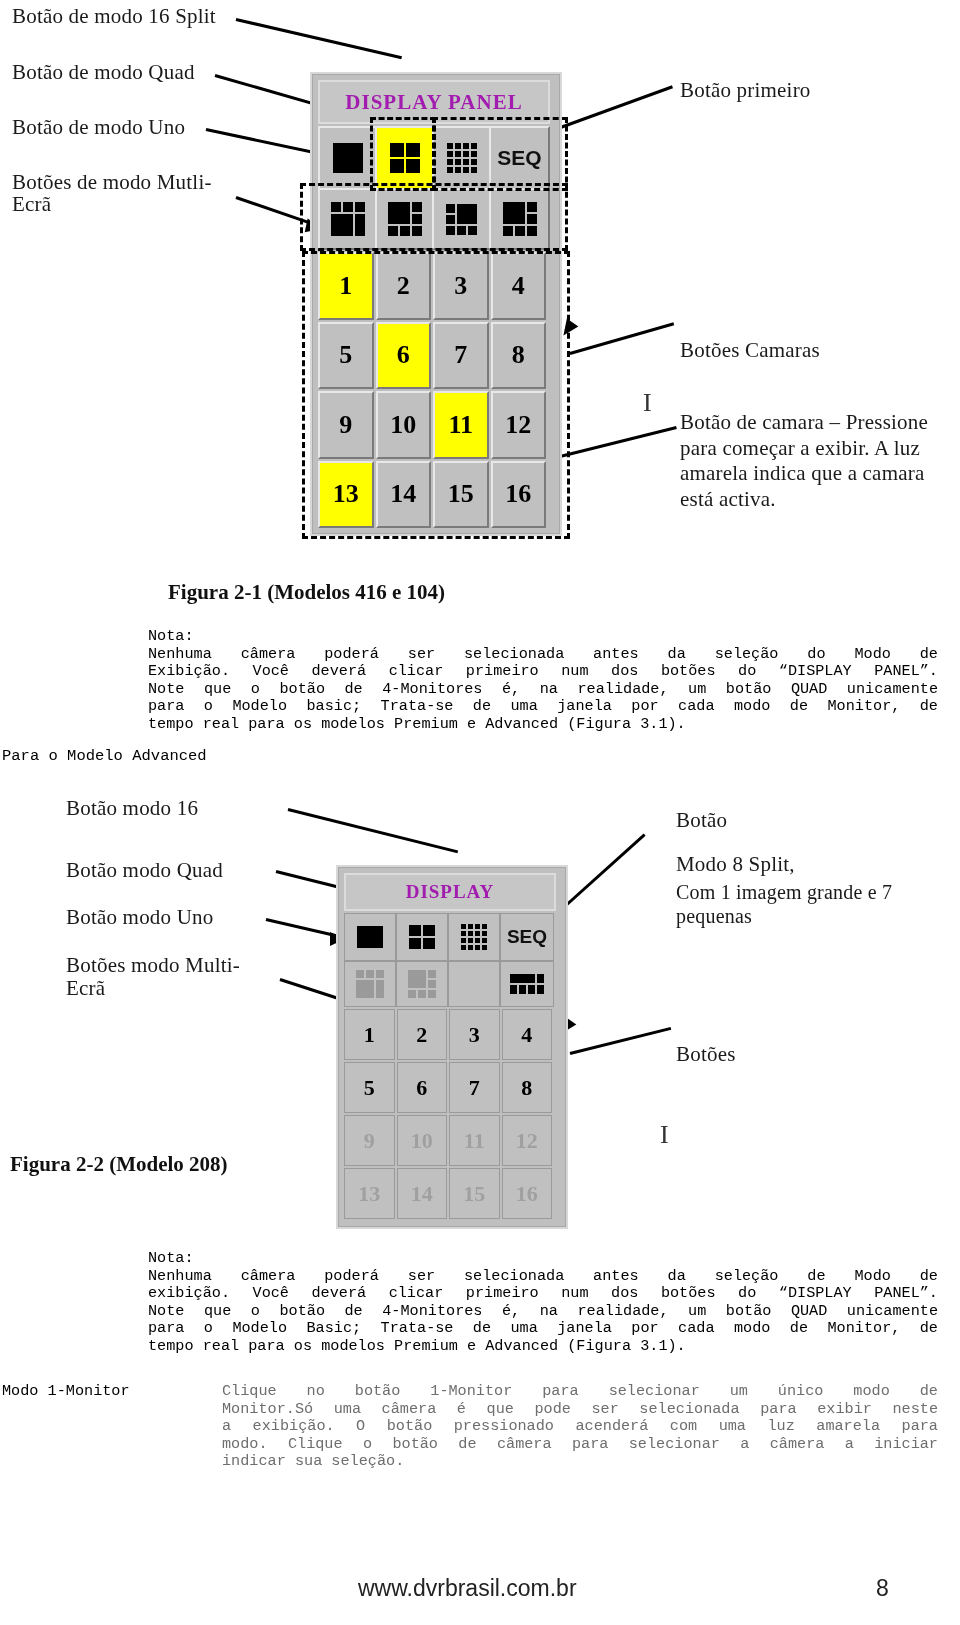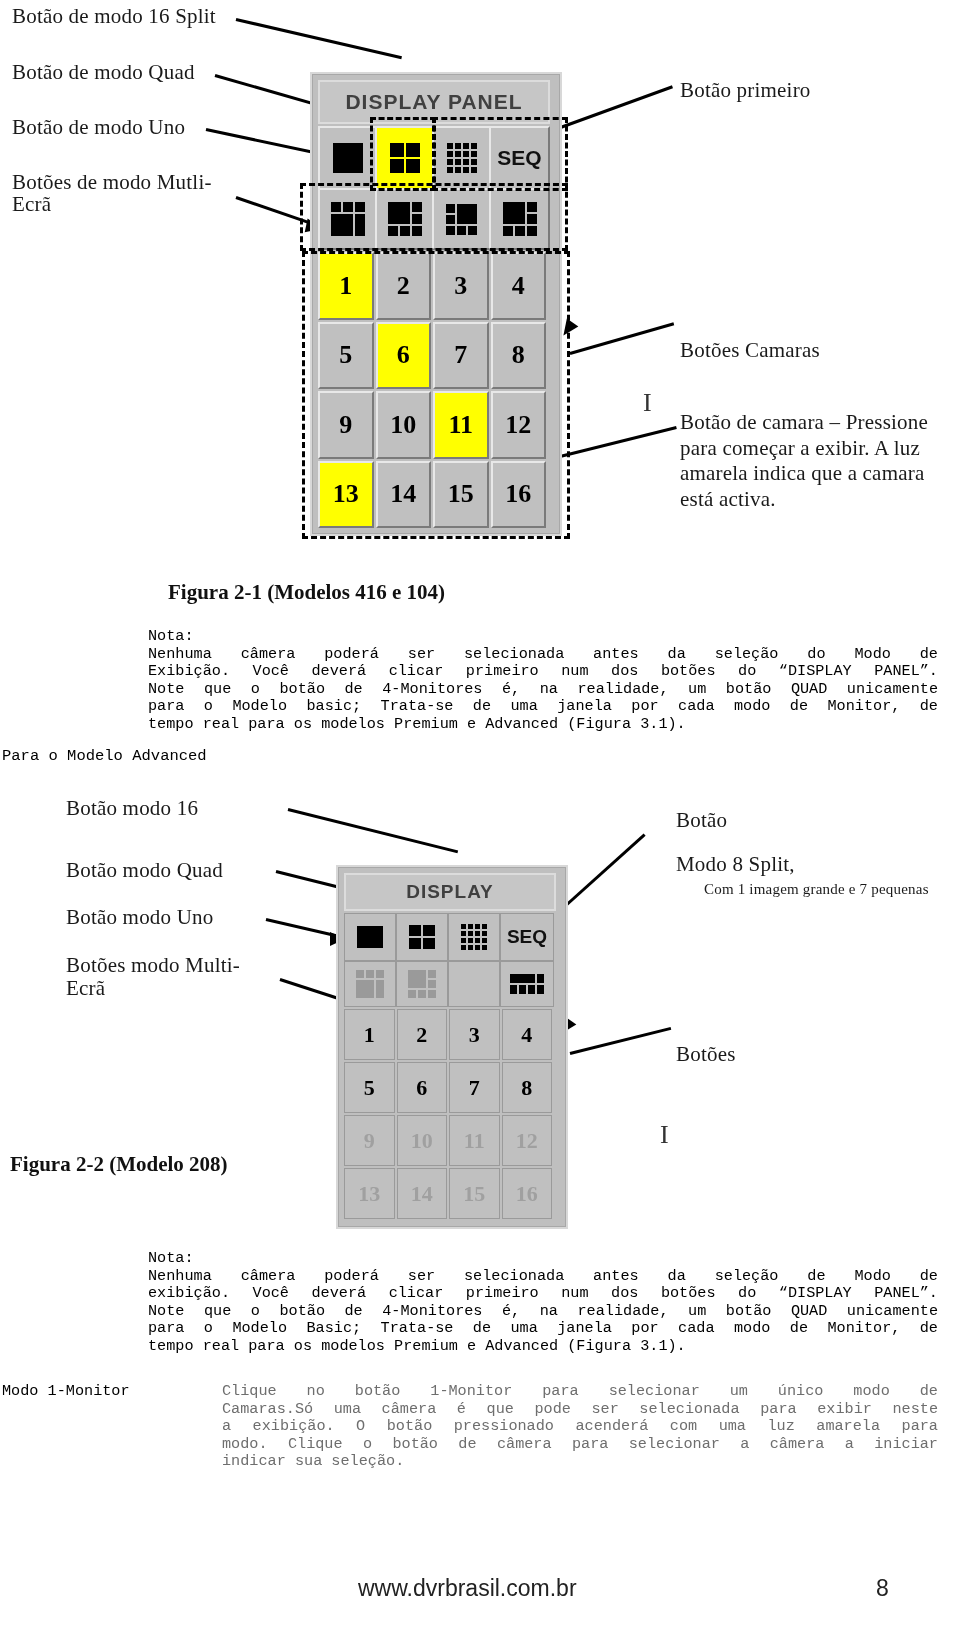--- a/index.html
+++ b/index.html
@@ -4,43 +4,43 @@
 <style>
   html,body{margin:0;padding:0;background:#fff;}
   body{width:960px;height:1625px;position:relative;
        font-family:"Liberation Mono","DejaVu Sans Mono",monospace;
        color:#000;-webkit-font-smoothing:none;}
   .abs{position:absolute;}
 
   
   .callout{font-family:"Liberation Serif","DejaVu Serif",serif;
            font-size:21px;line-height:1.22;color:#1a1a1a;letter-spacing:.2px;}
-  .callout.small{font-size:15px;margin-left:28px;}
+  .callout.small{font-size:20px;}
   .figcap{font-family:"Liberation Serif","DejaVu Serif",serif;
           font-weight:bold;font-size:21px;color:#111;}
 
   
   .mono{font-family:"Liberation Mono","DejaVu Sans Mono",monospace;
         font-size:15.2px;line-height:17.6px;}
   .bold{font-weight:normal;}
   .just{text-align:justify;text-align-last:left;}
   .gray{color:#6e6e6e;}
 
   
   .line{position:absolute;background:#000;transform-origin:0 50%;height:3px;}
   .arrow{position:absolute;width:0;height:0;}
 
   
   .panel{position:absolute;background:#bfbfbf;border:2px solid #d8d8d8;
          box-shadow:inset 0 0 0 1px #a8a8a8;}
   .titlebar{position:absolute;background:#c6c6c6;
             border:2px solid #dcdcdc;display:flex;align-items:center;
             justify-content:center;}
-  .titlebar span{font-family:Liberation Sans, sans-serif;
-                 font-weight:bold;letter-spacing:1px;color:#404040;}
+  .titlebar span{font-family:Liberation Serif, serif;
+                 font-weight:bold;letter-spacing:1px;color:#a21caf;}
   .btn{position:absolute;background:#c0c0c0;
        border-top:2px solid #e8e8e8;border-left:2px solid #e8e8e8;
        border-right:2px solid #7a7a7a;border-bottom:2px solid #7a7a7a;
        display:flex;align-items:center;justify-content:center;}
   .btn.yellow{background:#ffff00;}
   .btn.flat{border:1px solid #9a9a9a;}
   .numbtn{font-family:"Liberation Serif","DejaVu Serif",serif;
           font-weight:bold;color:#000;}
   .numbtn.off{color:#a0a0a0;}
   .seq{font-family:"Liberation Sans","DejaVu Sans",sans-serif;
@@ -344,20 +344,20 @@
   <div class="just" style="text-align-last:justify;">Nenhuma câmera poderá ser selecionada antes da seleção de Modo de</div>
   <div class="just" style="text-align-last:justify;">exibição. Você deverá clicar primeiro num dos botões do “DISPLAY PANEL”.</div>
   <div class="just" style="text-align-last:justify;">Note que o botão de 4-Monitores é, na realidade, um botão QUAD unicamente</div>
   <div class="just" style="text-align-last:justify;">para o Modelo Basic; Trata-se de uma janela por cada modo de Monitor, de</div>
   <div>tempo real para os modelos Premium e Advanced (Figura 3.1).</div>
 </div>
 
 <div class="abs mono bold" style="left:2px;top:1383px;">Modo 1-Monitor</div>
 <div class="abs mono gray" style="left:222px;top:1383px;width:716px;">
   <div class="just" style="text-align-last:justify;">Clique no botão 1-Monitor para selecionar um único modo de</div>
-  <div class="just" style="text-align-last:justify;">Camaras.Só uma câmera é que pode ser selecionada para exibir neste</div>
+  <div class="just" style="text-align-last:justify;">Monitor.Só uma câmera é que pode ser selecionada para exibir neste</div>
   <div class="just" style="text-align-last:justify;">a exibição. O botão pressionado acenderá com uma luz amarela para</div>
   <div class="just" style="text-align-last:justify;">modo. Clique o botão de câmera para selecionar a câmera a iniciar</div>
   <div>indicar sua seleção.</div>
 </div>
 
 <div class="footer" style="left:318px;top:1575px;margin-left:40px;">www.dvrbrasil.com.br</div>
 <div class="footer" style="left:876px;top:1575px;">8</div>
 
 </body></html>

